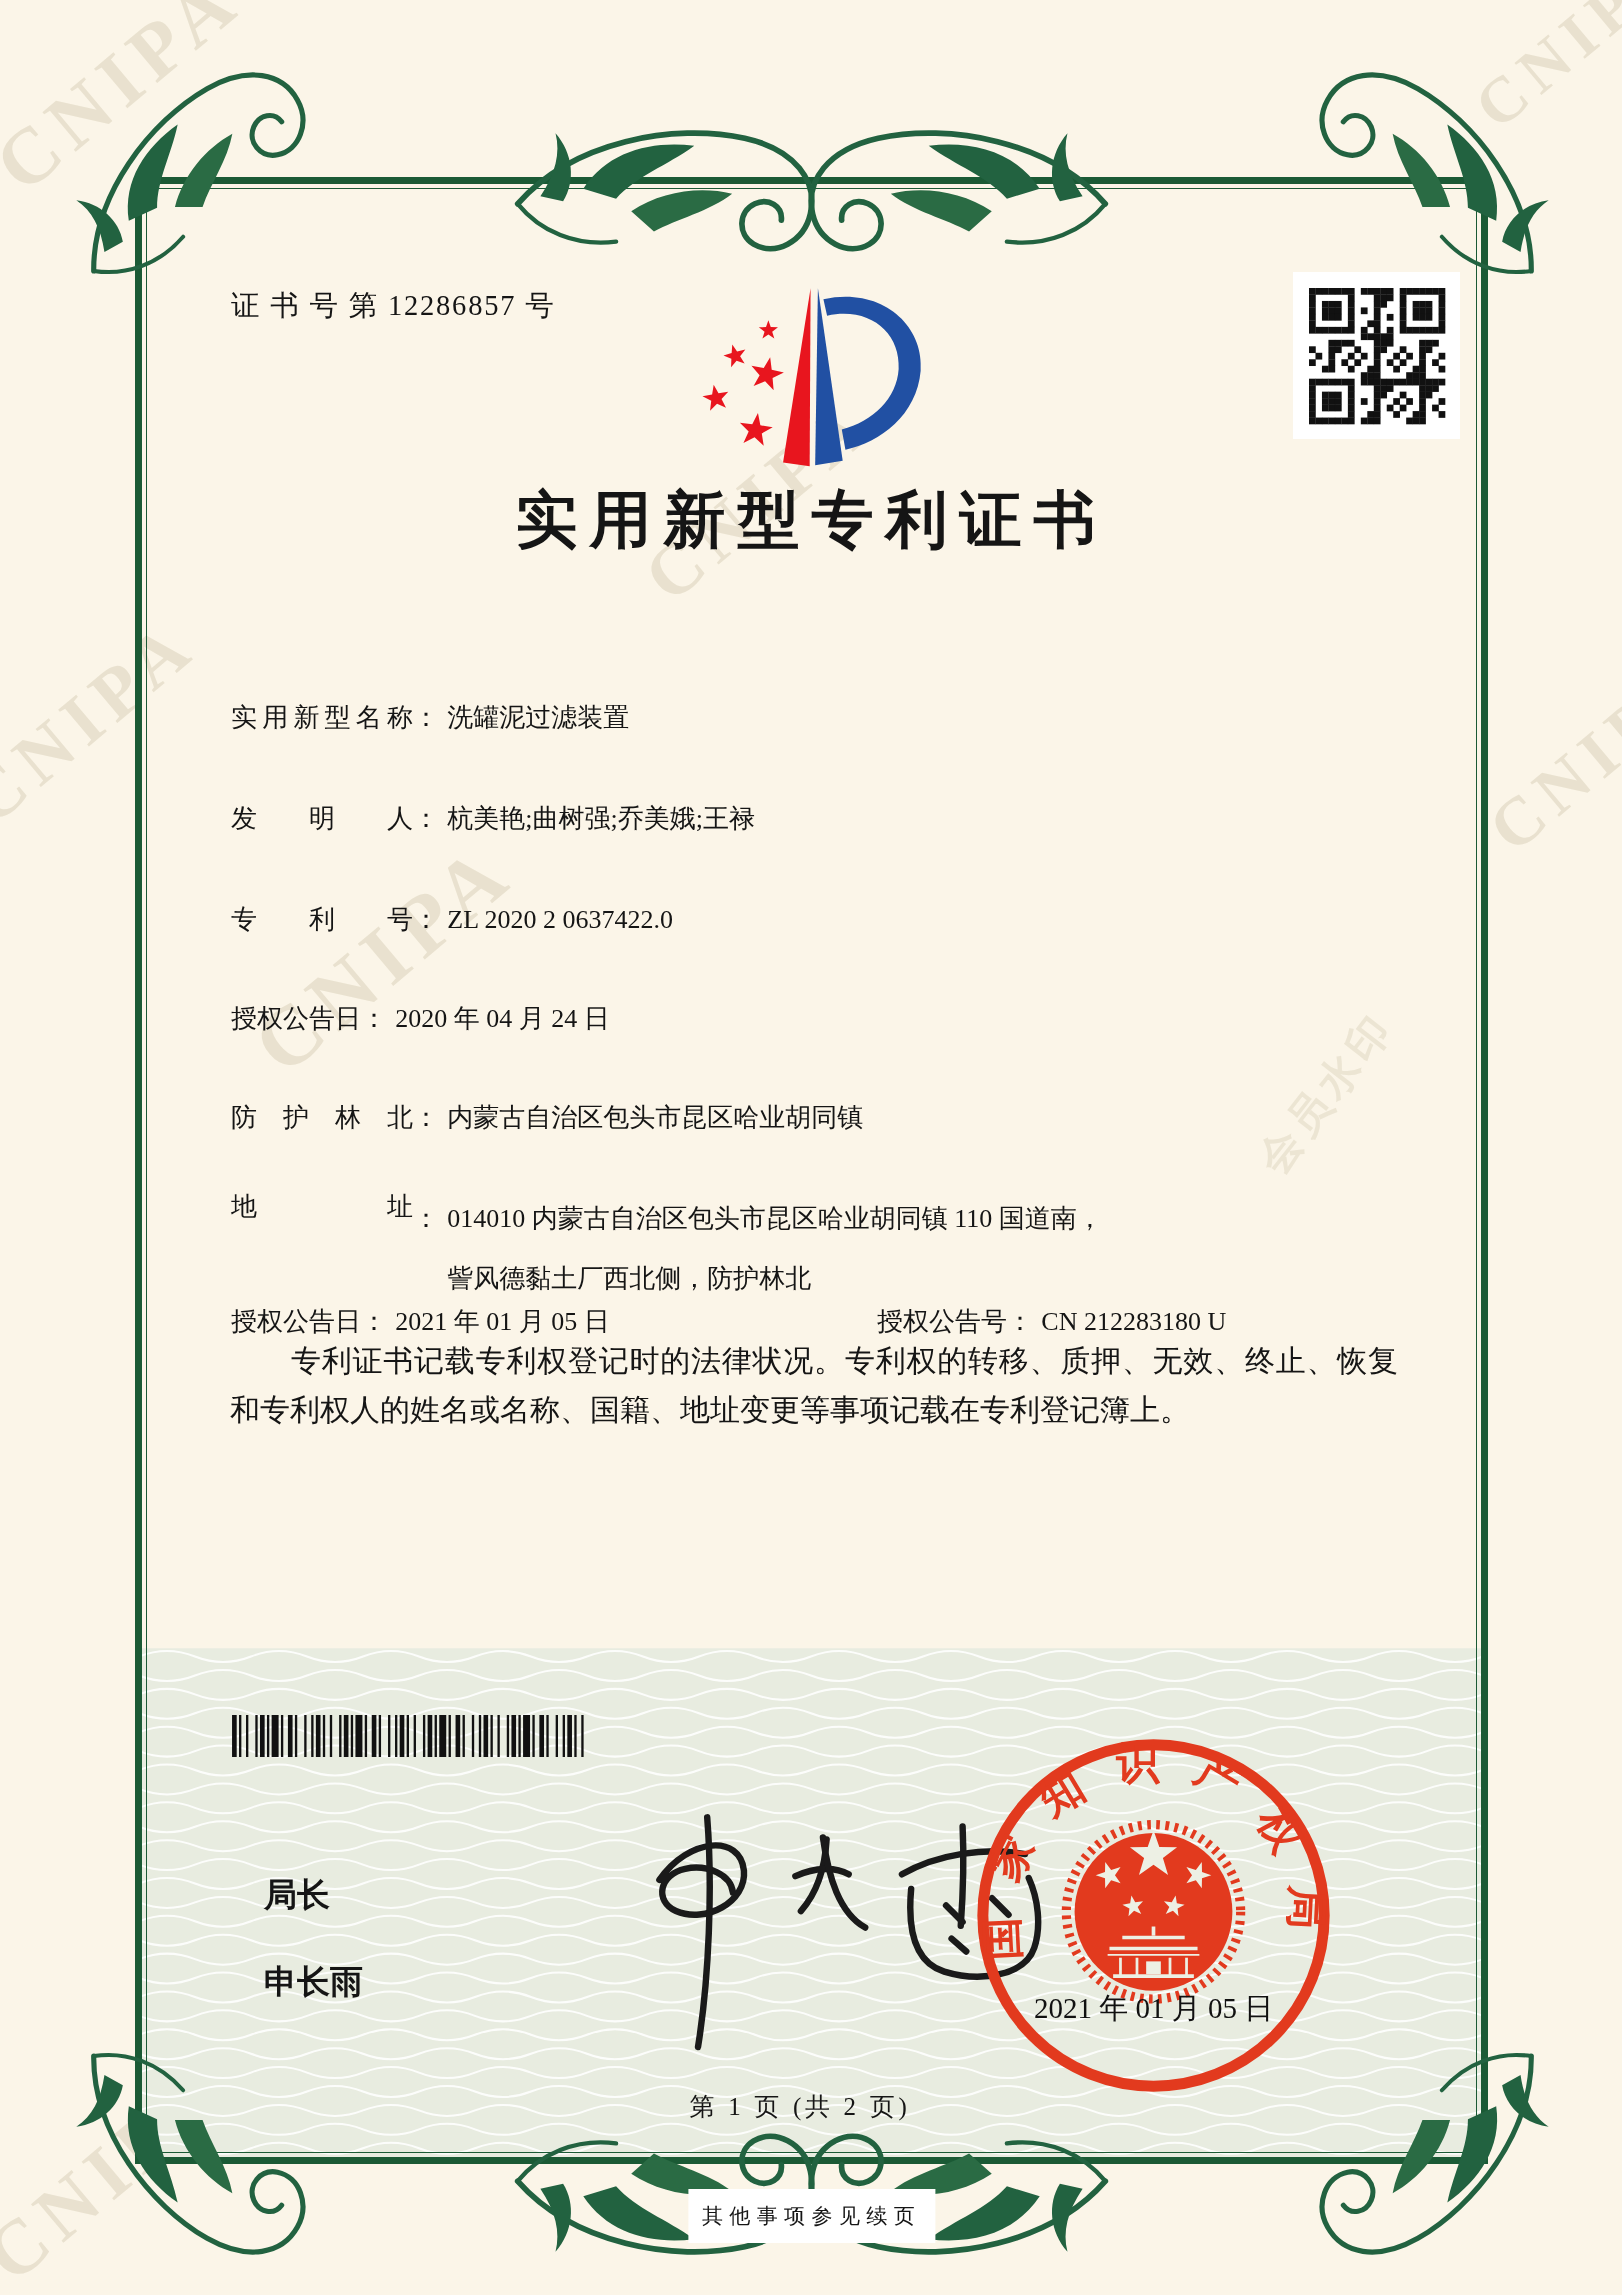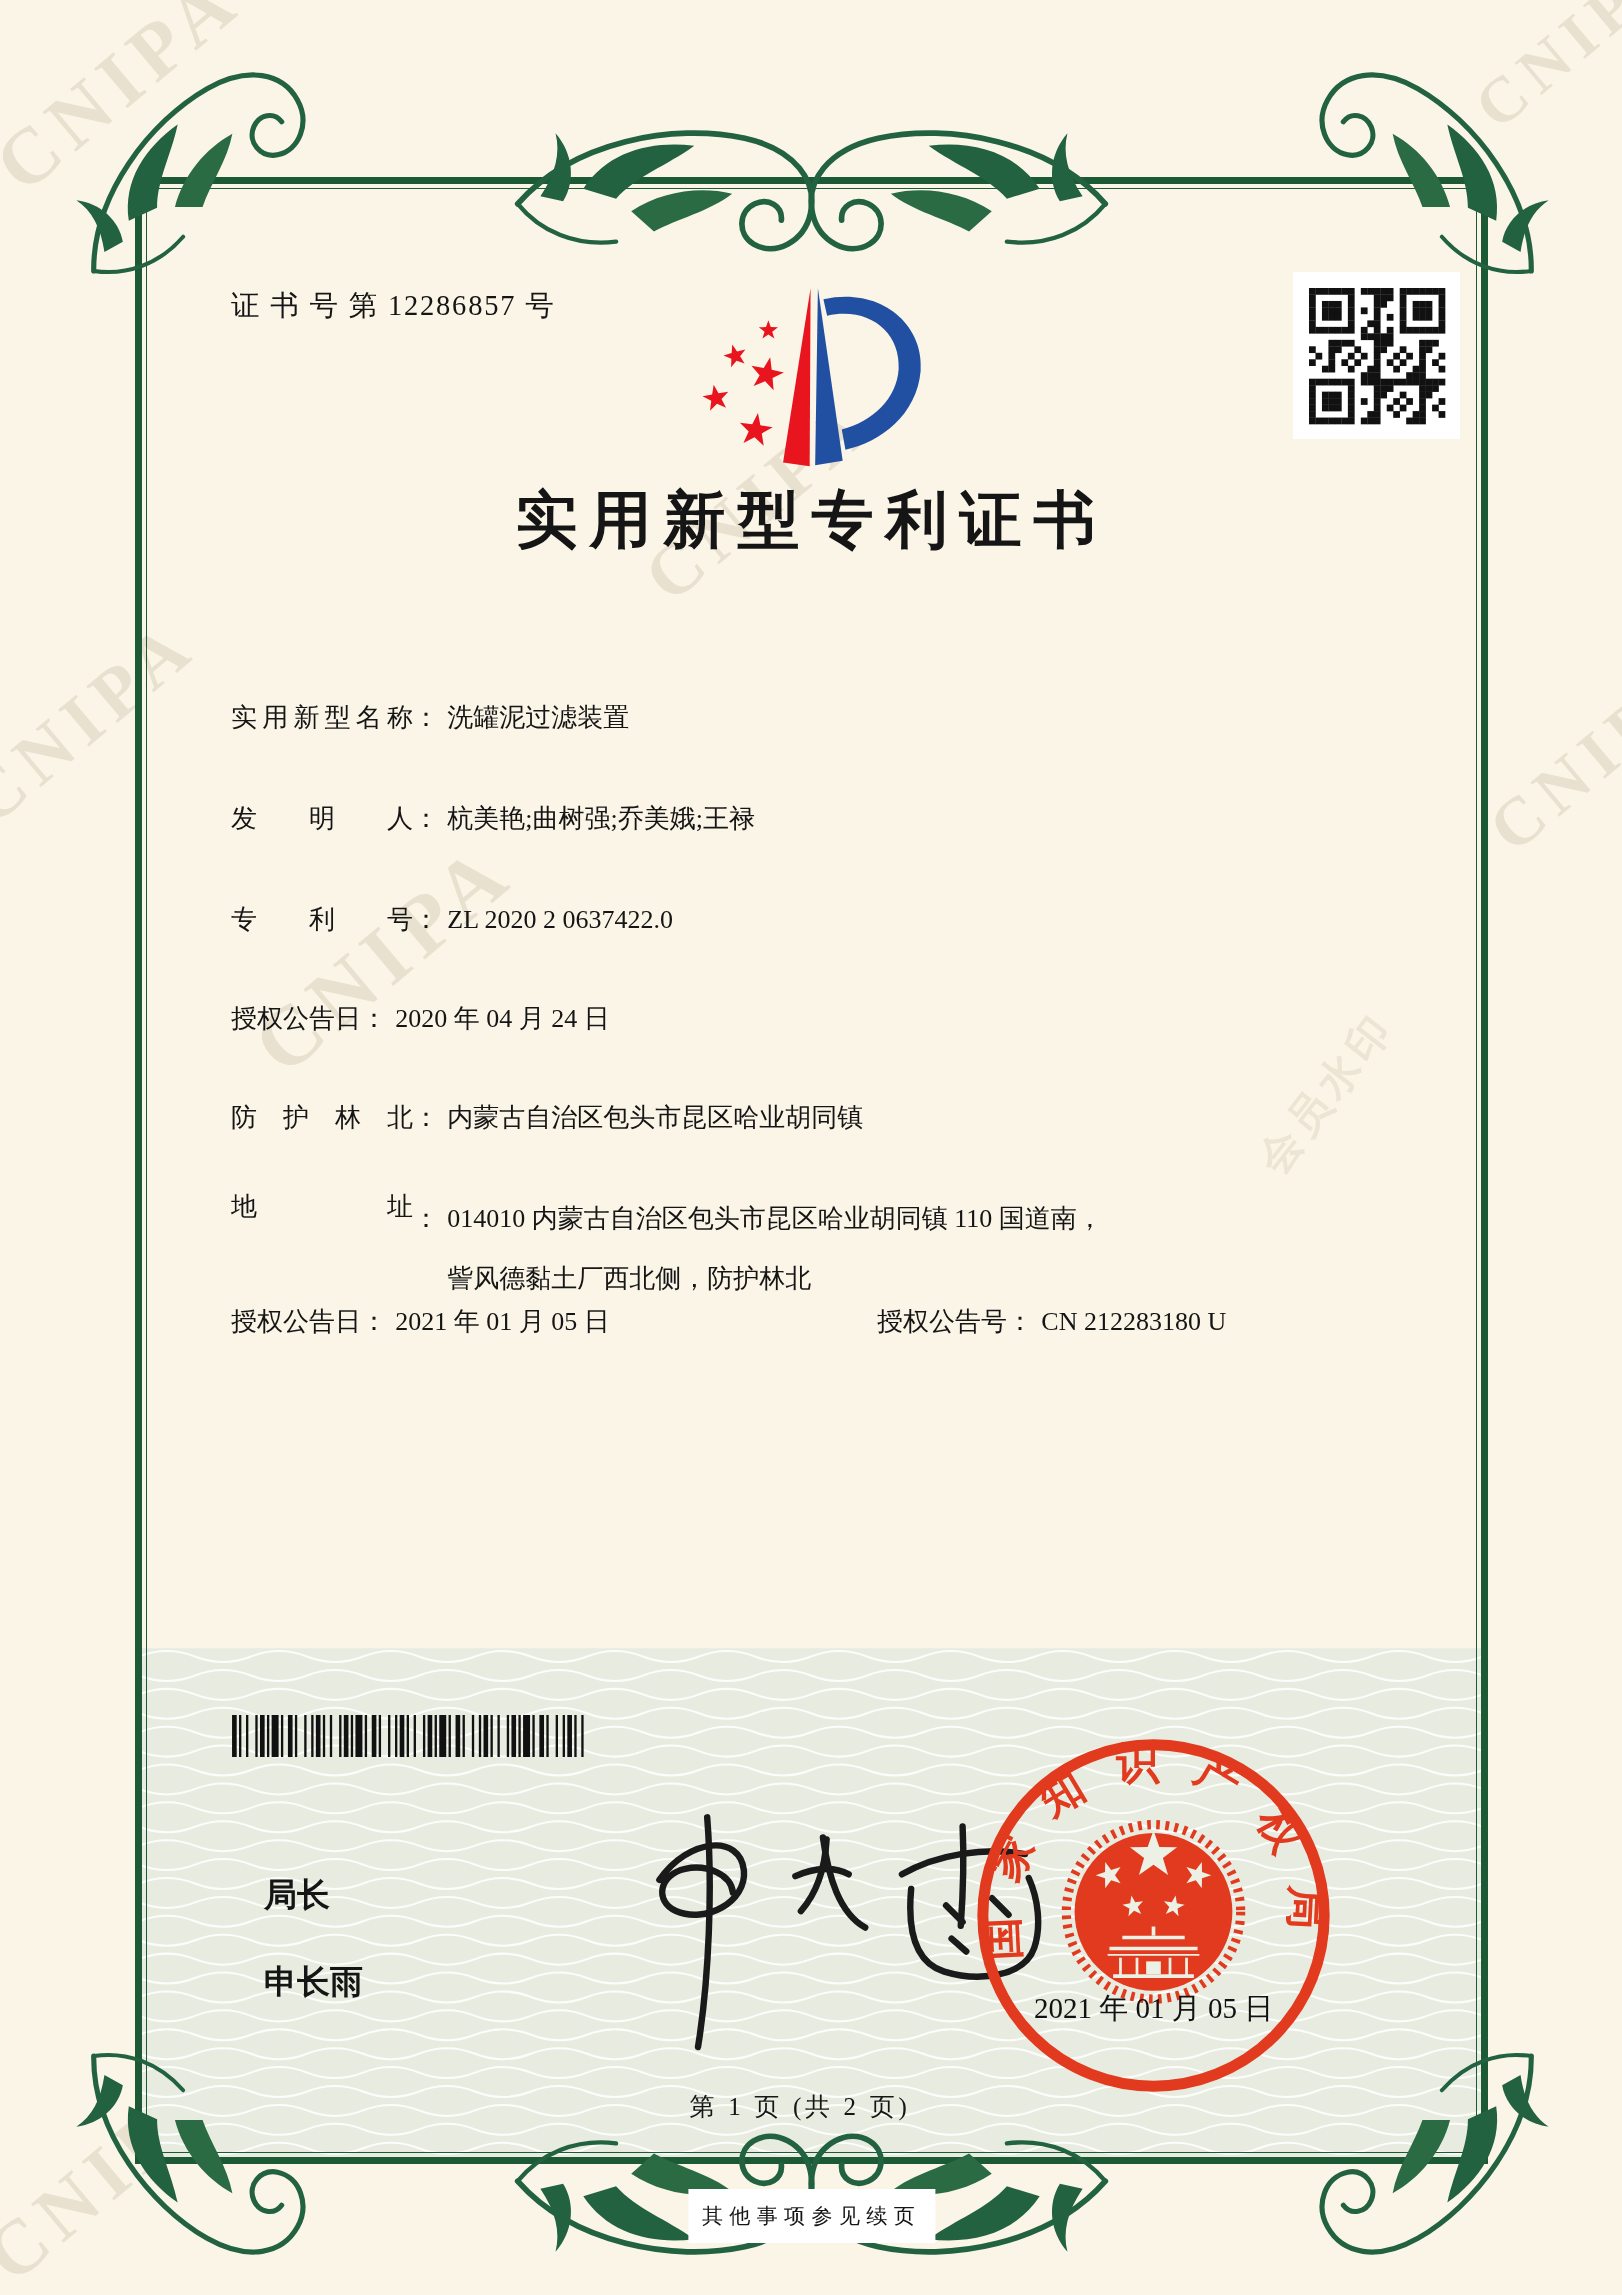--- a/index.html
+++ b/index.html
@@ -406,20 +406,21 @@
 </div>
 <div class="abs z frow" style="top:1189px">
   <span class="fl6">地址</span><span style="line-height:60px">：</span><span class="fval addrv"><span>014010 内蒙古自治区包头市昆区哈业胡同镇 110 国道南，</span><br><span>訾风德黏土厂西北侧，防护林北</span></span>
 </div>
 <div class="abs z frow" style="top:1304px">
   <span class="fl5">授权公告日</span><span>：</span><span class="fval">2021 年 01 月 05 日</span>
   <span class="grant2"><span class="fl5">授权公告号</span><span>：</span><span class="fval">CN 212283180 U</span></span>
 </div>
 
 <div class="abs z paras">
+  <p>专利证书记载专利权登记时的法律状况。专利权的转移、质押、无效、终止、恢复和专利权人的姓名或名称、国籍、地址变更等事项记载在专利登记簿上。</p>
 </div>
 
 <svg class="abs z barcode" id="barcode-svg" width="360" height="42" viewBox="0 0 392 46">
     <g id="bars" fill="#111">
       <rect x="0" y="0" width="5.1" height="46"></rect>
       <rect x="7.6499999999999995" y="0" width="2.55" height="46"></rect>
       <rect x="15.299999999999999" y="0" width="2.55" height="46"></rect>
       <rect x="25.499999999999996" y="0" width="2.55" height="46"></rect>
       <rect x="30.599999999999998" y="0" width="5.1" height="46"></rect>
       <rect x="38.24999999999999" y="0" width="2.55" height="46"></rect>

